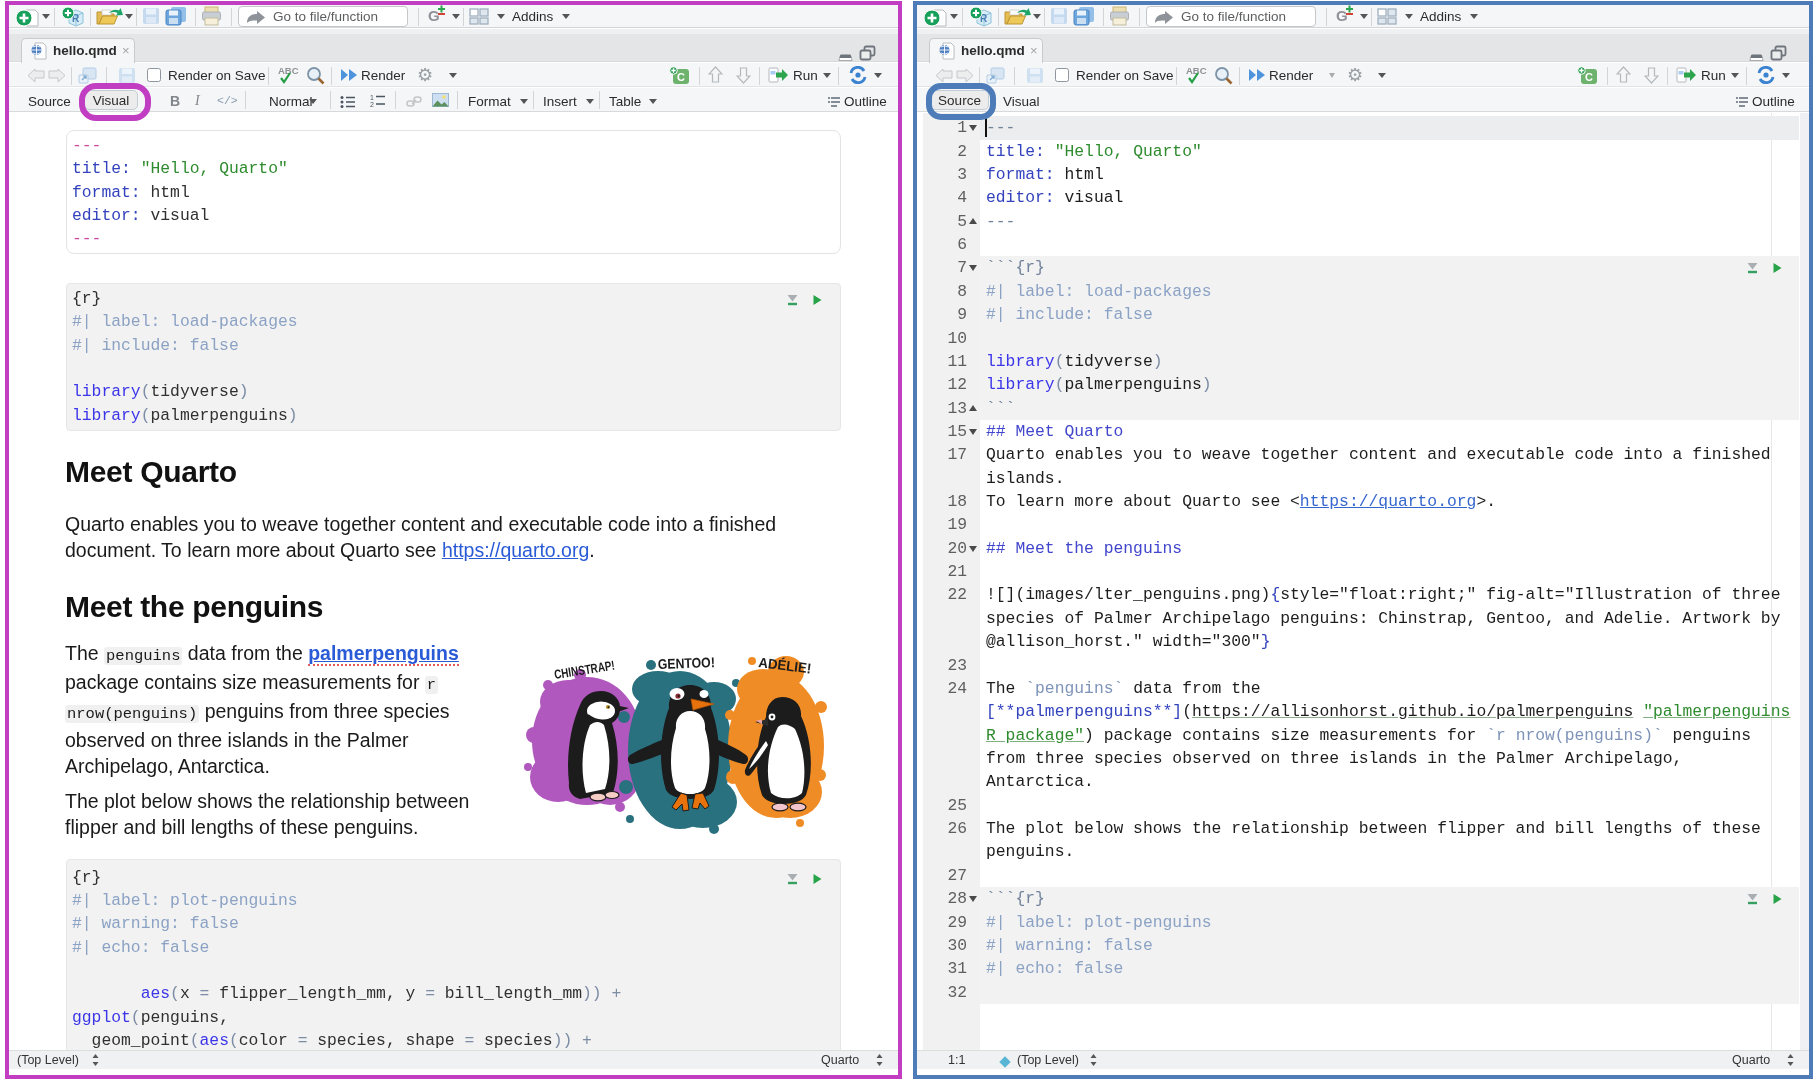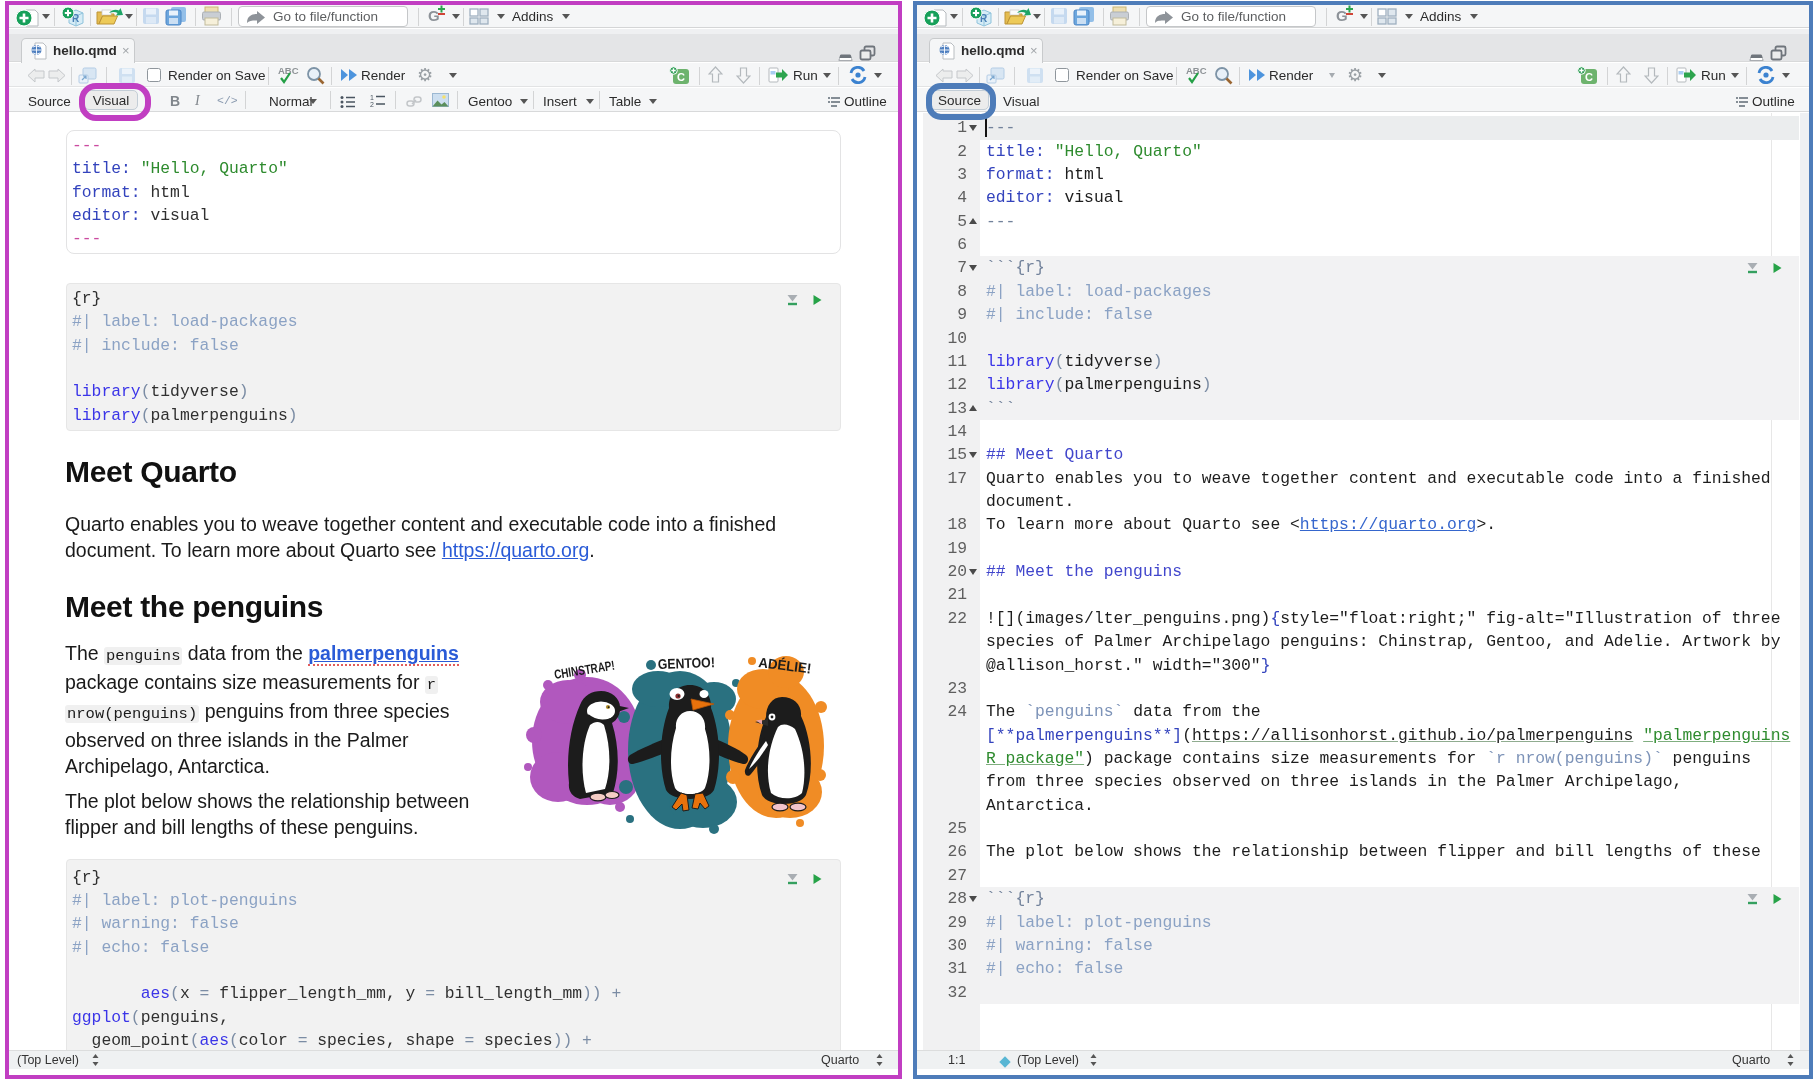--- a/index.html
+++ b/index.html
@@ -242,21 +242,21 @@
           <path d="M6 9L10 5" stroke="#c3c6c9" stroke-width="1.5"></path>
           <rect x="1" y="6" width="7" height="5" rx="2.5" fill="none" stroke="#c3c6c9" stroke-width="1.5"></rect>
           <rect x="8" y="2" width="7" height="5" rx="2.5" fill="none" stroke="#c3c6c9" stroke-width="1.5"></rect>
         </svg></span>
     <span class="ib" style="left:423px;top:5px;"><svg width="17" height="14">
           <rect x="0.5" y="0.5" width="16" height="13" fill="#cddff0" stroke="#9cb8d2"></rect>
           <path d="M0.5 13.5l5-6 4 4 3-2.5 4 4.5z" fill="#5b8f5b"></path>
           <circle cx="12" cy="4" r="1.8" fill="#f5e06b"></circle>
         </svg></span>
     <span class="ib sep" style="left:448px;top:3px;"></span>
-    <span class="ib t13" style="left:459px;top:6px;">Gentoo</span>
+    <span class="ib t13" style="left:459px;top:6px;">Format</span>
     <span class="ib caret" style="left:511px;top:11px;"></span>
     <span class="ib sep" style="left:524px;top:3px;"></span>
     <span class="ib t13" style="left:534px;top:6px;">Insert</span>
     <span class="ib caret" style="left:577px;top:11px;"></span>
     <span class="ib sep" style="left:590px;top:3px;"></span>
     <span class="ib t13" style="left:600px;top:6px;">Table</span>
     <span class="ib caret" style="left:640px;top:11px;"></span>
     <span class="ib" style="left:818px;top:6px;"><svg width="14" height="12">
           <path d="M4 2h9M1 2h2M4 6h9M1 6h2M4 10h6" stroke="#5f6b76" stroke-width="1.4"></path>
         </svg></span>
@@ -593,39 +593,39 @@
             <path d="M2 11h9" stroke="#35a05f" stroke-width="2.4"></path>
           </svg><svg width="11" height="12" style="position:absolute;right:26px;top:6px;">
             <path d="M1.5 1l8 5L1.5 11z" fill="#27a348"></path>
           </svg></div>
       <div class="srow"><div class="chbg"></div><span class="gnum">8</span><span class="stext"><span class="opt">#| label: load-packages</span></span></div>
       <div class="srow"><div class="chbg"></div><span class="gnum">9</span><span class="stext"><span class="opt">#| include: false</span></span></div>
       <div class="srow"><div class="chbg"></div><span class="gnum">10</span></div>
       <div class="srow"><div class="chbg"></div><span class="gnum">11</span><span class="stext"><span class="lib">library</span><span class="pr">(</span>tidyverse<span class="pr">)</span></span></div>
       <div class="srow"><div class="chbg"></div><span class="gnum">12</span><span class="stext"><span class="lib">library</span><span class="pr">(</span>palmerpenguins<span class="pr">)</span></span></div>
       <div class="srow"><div class="chbg"></div><span class="gnum">13</span><span class="fu"></span><span class="stext"><span class="slb">```</span></span></div>
-      <div class="srow"><span class="gnum">14</span></div>
       <div class="srow"><span class="gnum">15</span><span class="fd"></span><span class="stext"><span class="hdr">## Meet Quarto</span></span></div>
       <div class="srow"><span class="gnum">17</span><span class="stext">Quarto enables you to weave together content and executable code into a finished</span></div>
-      <div class="srow"><span class="stext">document.</span></div>
+      <div class="srow"><span class="stext">islands.</span></div>
       <div class="srow"><span class="gnum">18</span><span class="stext">To learn more about Quarto see &lt;<span class="rlink">https://quarto.org</span>&gt;.</span></div>
       <div class="srow"><span class="gnum">19</span></div>
       <div class="srow"><span class="gnum">20</span><span class="fd"></span><span class="stext"><span class="hdr">## Meet the penguins</span></span></div>
       <div class="srow"><span class="gnum">21</span></div>
       <div class="srow"><span class="gnum">22</span><span class="stext">![](images/lter_penguins.png)<span class="k">{</span>style="float:right;" fig-alt="Illustration of three</span></div>
       <div class="srow"><span class="stext">species of Palmer Archipelago penguins: Chinstrap, Gentoo, and Adelie. Artwork by</span></div>
       <div class="srow"><span class="stext">@allison_horst." width="300"<span class="k">}</span></span></div>
       <div class="srow"><span class="gnum">23</span></div>
       <div class="srow"><span class="gnum">24</span><span class="stext">The <span class="mcode">`penguins`</span> data from the</span></div>
       <div class="srow"><span class="stext"><span class="k">[**palmerpenguins**]</span>(<span class="bu">https://allisonhorst.github.io/palmerpenguins</span> <span class="gu">"palmerpenguins</span></span></div>
       <div class="srow"><span class="stext"><span class="gu">R package"</span>) package contains size measurements for <span class="mcode">`r nrow(penguins)`</span> penguins</span></div>
       <div class="srow"><span class="stext">from three species observed on three islands in the Palmer Archipelago,</span></div>
       <div class="srow"><span class="stext">Antarctica.</span></div>
       <div class="srow"><span class="gnum">25</span></div>
       <div class="srow"><span class="gnum">26</span><span class="stext">The plot below shows the relationship between flipper and bill lengths of these</span></div>
+      <div class="srow"><span class="stext">penguins.</span></div>
       <div class="srow"><span class="gnum">27</span></div>
       <div class="srow"><div class="chbg"></div><span class="gnum">28</span><span class="fd"></span><span class="stext"><span class="slb">```{r}</span></span><svg width="13" height="13" style="position:absolute;right:50px;top:5px;">
             <path d="M6.5 8.5L1.5 2h10z" fill="#a9aeb3"></path>
             <path d="M2 11h9" stroke="#35a05f" stroke-width="2.4"></path>
           </svg><svg width="11" height="12" style="position:absolute;right:26px;top:6px;">
             <path d="M1.5 1l8 5L1.5 11z" fill="#27a348"></path>
           </svg></div>
       <div class="srow"><div class="chbg"></div><span class="gnum">29</span><span class="stext"><span class="opt">#| label: plot-penguins</span></span></div>
       <div class="srow"><div class="chbg"></div><span class="gnum">30</span><span class="stext"><span class="opt">#| warning: false</span></span></div>
       <div class="srow"><div class="chbg"></div><span class="gnum">31</span><span class="stext"><span class="opt">#| echo: false</span></span></div>

